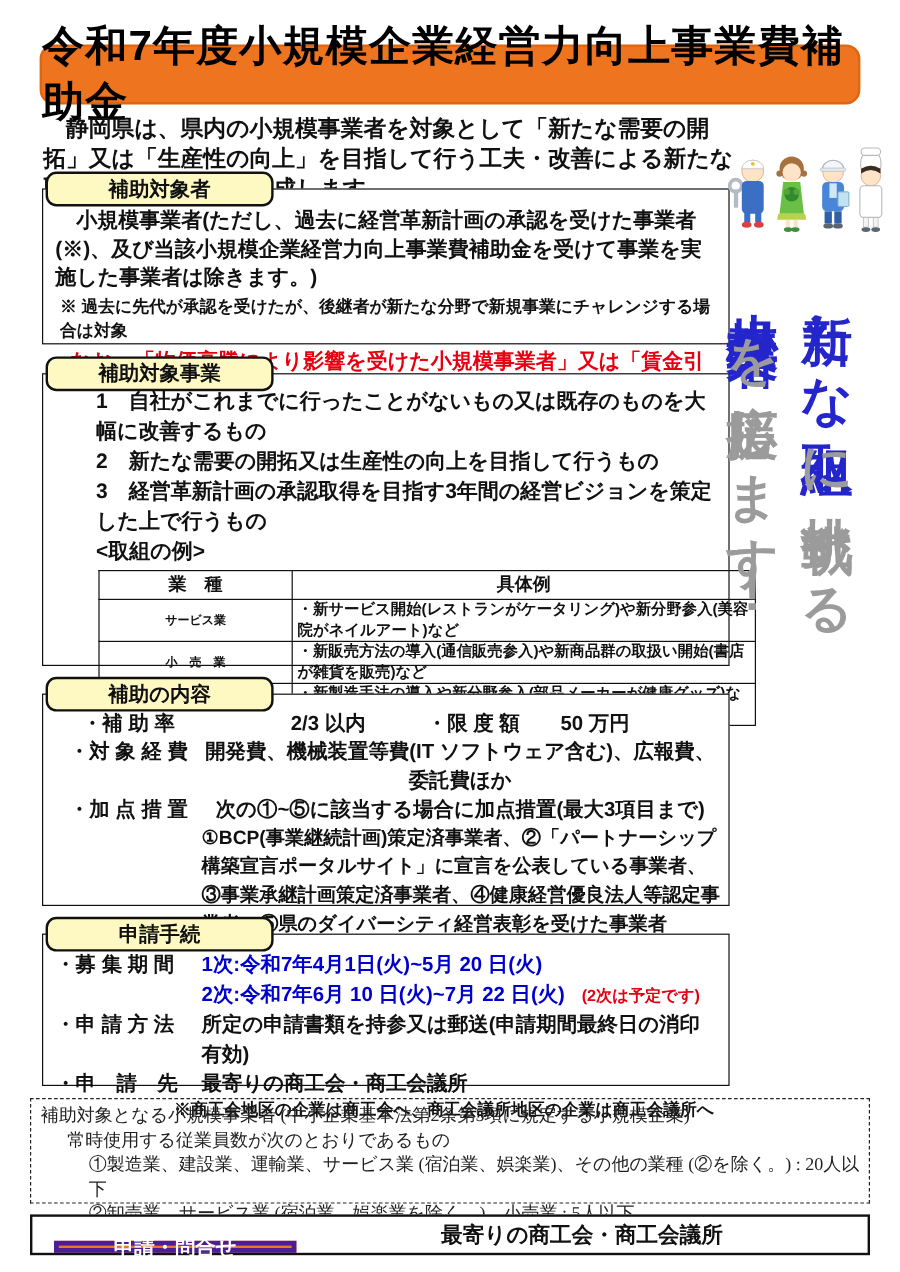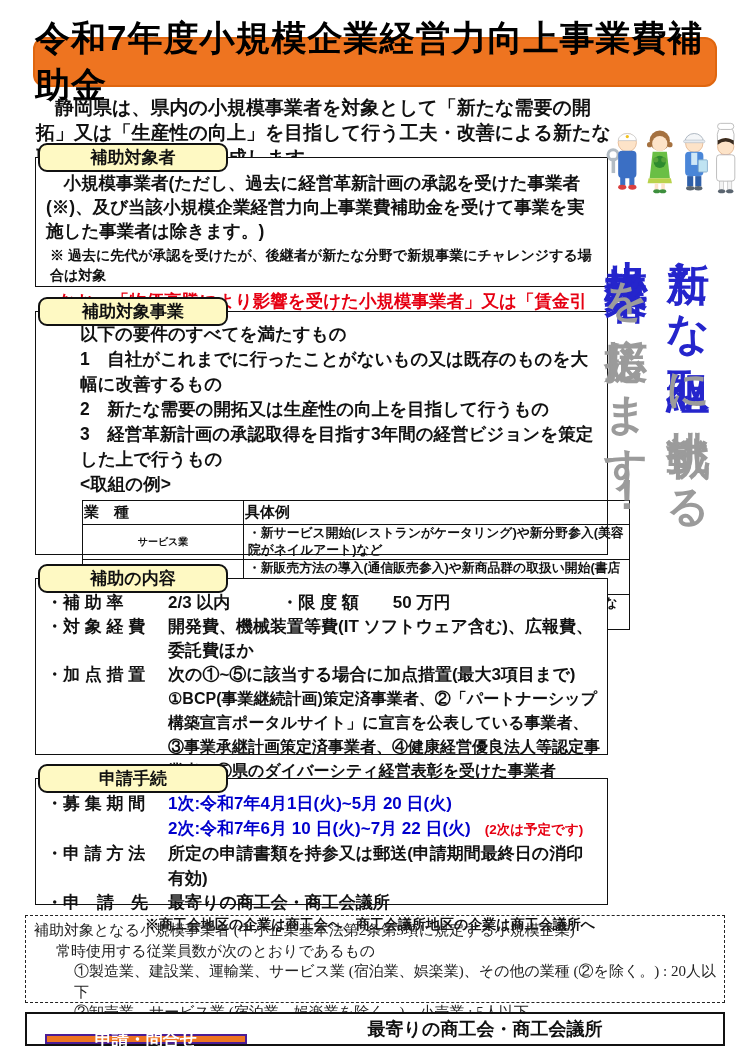--- a/index.html
+++ b/index.html
@@ -28,47 +28,47 @@
 
   .box1 .content{padding:13px 10px 0 10px;}
   .b1-body{font-size:17.5px;line-height:24px;font-weight:bold;text-indent:1em;}
   .b1-note{font-size:14px;line-height:20px;font-weight:bold;margin-top:2px;padding-left:4px;}
   .b1-red{color:#e60012;font-size:17.5px;line-height:24px;font-weight:bold;margin-top:4px;text-indent:0.7em;}
 
   .box2 .content{padding:10px 10px 0 12px;font-weight:bold;}
   .b2-line{font-size:17.5px;line-height:25px;}
   table.ex{border-collapse:collapse;margin-top:3px;margin-left:2px;width:548px;}
   table.ex th,table.ex td{border:1.4px solid #111;font-weight:bold;}
-  table.ex th{font-size:15px;height:21px;text-align:left;}
+  table.ex th{font-size:15px;height:21px;text-align:center;}
   table.ex td.kind{width:158px;text-align:center;font-size:10px;height:24px;}
   table.ex td.desc{font-size:12.8px;padding:0 2px 0 4px;}
 
   .box3 .content{padding:12px 8px 0 10px;font-weight:bold;}
-  .nrow{display:flex;font-size:17px;line-height:24px;}
+  .nrow{display:flex;font-size:17px;line-height:24px;text-align:center;}
   .nlabel{width:122px;flex-shrink:0;}
   .nvalue{flex:1;}
   .ndetail{margin-left:122px;width:436px;font-size:16px;line-height:24px;font-weight:bold;}
 
   .box4 .content{padding:13px 8px 0 10px;font-weight:bold;}
   .arow{display:flex;font-size:17px;line-height:24.5px;}
   .alabel{width:122px;flex-shrink:0;}
   .blue{color:#0000cd;}
   .rednote{color:#e60012;font-size:13.5px;margin-left:14px;}
   .b4-note{font-size:14px;line-height:17px;text-align:right;padding-right:4px;font-weight:bold;}
 
   
   .dashed{position:absolute;left:25px;top:915px;width:700px;height:88px;box-sizing:border-box;
           border:1.6px dashed #222;padding:4px 8px 0 8px;
           font-family:"Liberation Serif",serif;font-size:15px;line-height:20.5px;color:#222;}
   .d2{padding-left:22px;} .d3{padding-left:40px;} .d4{padding-left:40px;}
 
   
   .footer{position:absolute;left:25px;top:1012px;width:700px;height:34px;box-sizing:border-box;
           border:2px solid #111;display:flex;align-items:stretch;background:#fff;}
-  .footer-label{margin-left:18px;width:202px;box-sizing:border-box;border:2px solid #4c1d95;
+  .footer-label{margin-left:18px;width:202px;box-sizing:border-box;border:4px solid #4c1d95;
                 background:#ee7420;color:#fff;font-weight:bold;font-size:17px;
                 display:flex;align-items:center;justify-content:center;margin-top:20px;}
   .footer-value{flex:1;display:flex;align-items:center;justify-content:center;
                 font-size:18px;font-weight:bold;}
 
   
   .people{position:absolute;left:606px;top:120px;width:142px;height:98px;}
   .vertical{position:absolute;top:226px;right:30px;height:625px;
             writing-mode:vertical-rl;text-orientation:upright;
             font-size:43px;line-height:62px;font-weight:bold;letter-spacing:4px;}
@@ -90,21 +90,20 @@
     <div class="content">
       <div class="b1-body">小規模事業者(ただし、過去に経営革新計画の承認を受けた事業者(※)、及び当該小規模企業経営力向上事業費補助金を受けて事業を実施した事業者は除きます。)</div>
       <div class="b1-note">※ 過去に先代が承認を受けたが、後継者が新たな分野で新規事業にチャレンジする場合は対象</div>
       <div class="b1-red">なお、「物価高騰により影響を受けた小規模事業者」又は「賃金引上げに取り組む小規模事業者」は、優遇措置があります(別紙の案内を御確認ください)。</div>
     </div>
   </div>
 
   <div class="box box2">
     <div class="tab">補助対象事業</div>
     <div class="content">
-      <div class="b2-line">以下の要件のすべてを満たすもの</div>
       <div class="b2-line">1　自社がこれまでに行ったことがないもの又は既存のものを大幅に改善するもの</div>
       <div class="b2-line">2　新たな需要の開拓又は生産性の向上を目指して行うもの</div>
       <div class="b2-line">3　経営革新計画の承認取得を目指す3年間の経営ビジョンを策定した上で行うもの</div>
       <div class="b2-line">&lt;取組の例&gt;</div>
       <table class="ex">
         <tbody>
             <tr>
           <th>業　種</th>
           <th>具体例</th>
         </tr>

